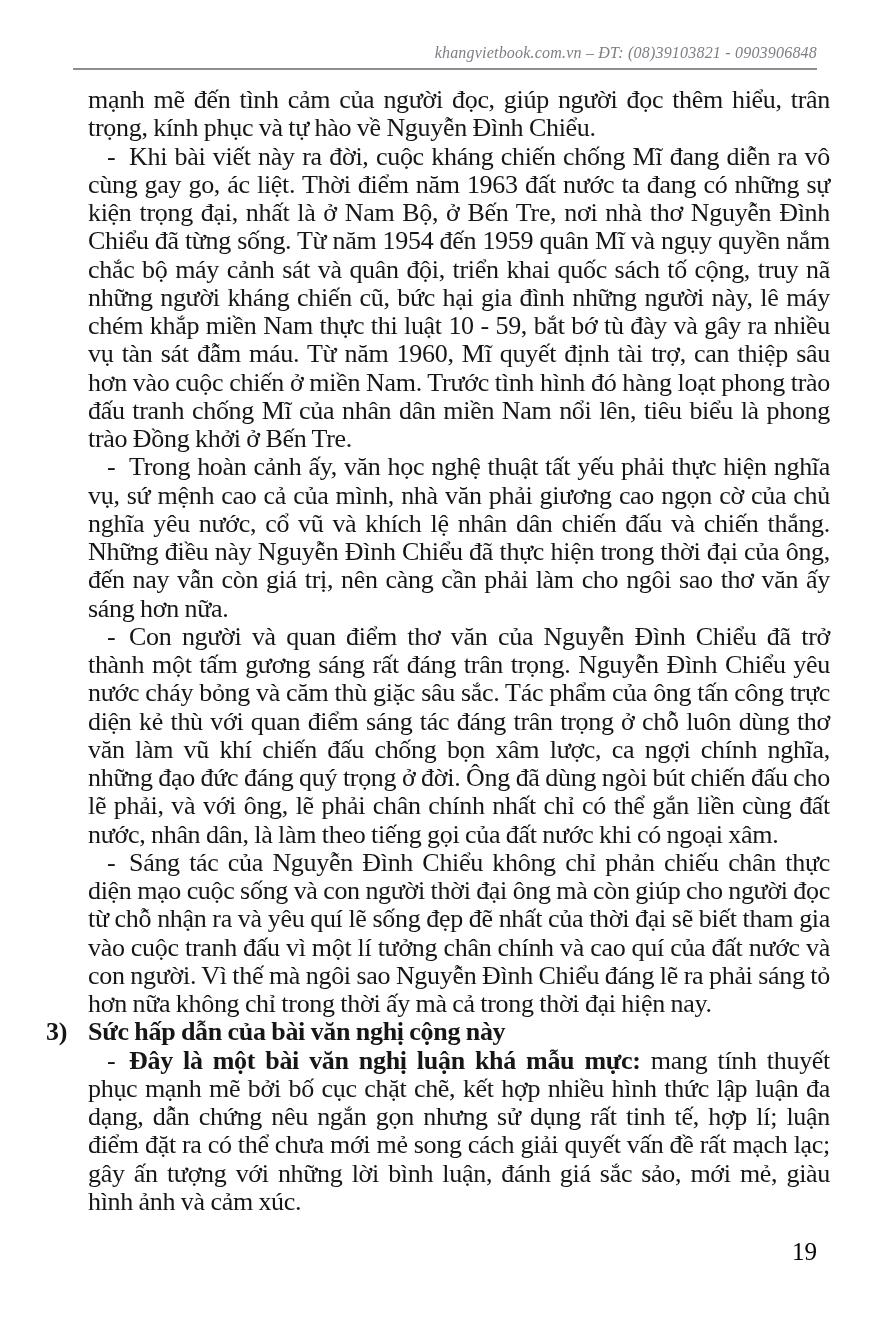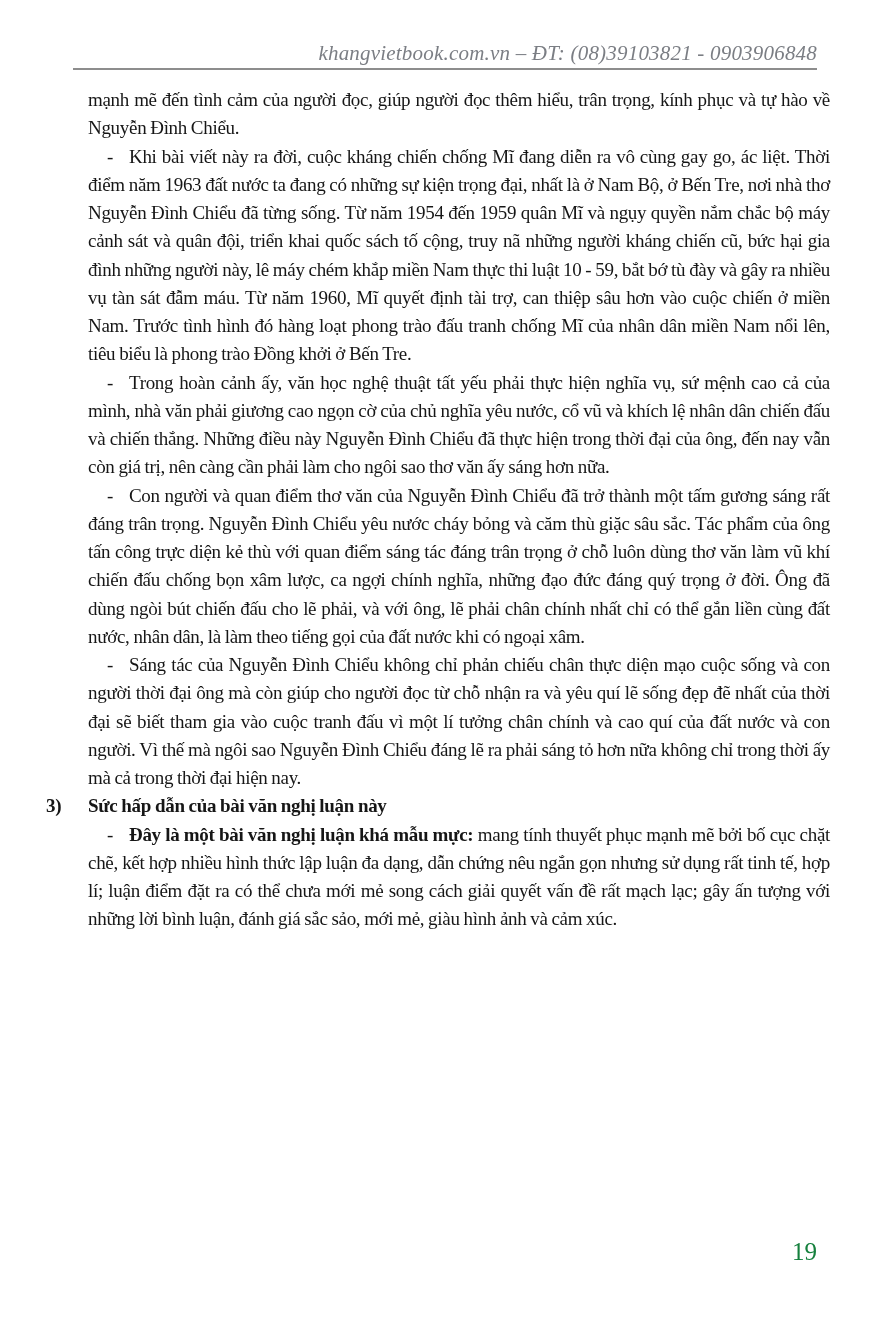--- a/index.html
+++ b/index.html
@@ -12,42 +12,42 @@
     font-family: "Liberation Serif", "DejaVu Serif", serif;
     color: #161616;
     overflow: hidden;
   }
 
   .header-text {
     position: absolute;
     top: 40px;
     right: 76px;
     font-style: italic;
-    font-size: 21px;
+    font-size: 16px;
     line-height: 26px;
     color: #7b7e84;
     letter-spacing: 0.2px;
     white-space: nowrap;
   }
 
   .header-rule {
     position: absolute;
     top: 68px;
     left: 73px;
     width: 744px;
     height: 2px;
     background: #8d8d8d;
   }
 
   .body-text {
     position: absolute;
     top: 86px;
     left: 88px;
     width: 742px;
-    font-size: 19px;
+    font-size: 26px;
     line-height: 28.25px;
     text-align: justify;
     letter-spacing: -0.3px;
     word-spacing: -0.6px;
   }
 
   .body-text p { margin: 0; padding: 0; }
 
   .heading {
     font-weight: bold;
@@ -69,21 +69,21 @@
 
   .lead-bi {
     font-weight: bold;
   }
 
   .page-number {
     position: absolute;
     top: 1238px;
     right: 76px;
     font-size: 25px;
-    color: #15803d;
+    color: #000000;
     text-align: right;
   }
 </style>
 </head>
 <body>
 
 <div class="sheet">
 
   <div class="header-text">khangvietbook.com.vn – ĐT: (08)39103821 - 0903906848</div>
 
@@ -95,21 +95,21 @@
 
 
     <p class="bullet"><span class="dash">-</span><span>Khi bài viết này ra đời, cuộc kháng chiến chống Mĩ đang diễn ra vô cùng gay go, ác liệt. Thời điểm năm 1963 đất nước ta đang có những sự kiện trọng đại, nhất là ở Nam Bộ, ở Bến Tre, nơi nhà thơ Nguyễn Đình Chiểu đã từng sống. Từ năm 1954 đến 1959 quân Mĩ và ngụy quyền nắm chắc bộ máy cảnh sát và quân đội, triển khai quốc sách tố cộng, truy nã những người kháng chiến cũ, bức hại gia đình những người này, lê máy chém khắp miền Nam thực thi luật 10 - 59, bắt bớ tù đày và gây ra nhiều vụ tàn sát đẫm máu. Từ năm 1960, Mĩ quyết định tài trợ, can thiệp sâu hơn vào cuộc chiến ở miền Nam. Trước tình hình đó hàng loạt phong trào đấu tranh chống Mĩ của nhân dân miền Nam nổi lên, tiêu biểu là phong trào Đồng khởi ở Bến Tre.</span></p>
 
     <p class="bullet"><span class="dash">-</span><span>Trong hoàn cảnh ấy, văn học nghệ thuật tất yếu phải thực hiện nghĩa vụ, sứ mệnh cao cả của mình, nhà văn phải giương cao ngọn cờ của chủ nghĩa yêu nước, cổ vũ và khích lệ nhân dân chiến đấu và chiến thắng. Những điều này Nguyễn Đình Chiểu đã thực hiện trong thời đại của ông, đến nay vẫn còn giá trị, nên càng cần phải làm cho ngôi sao thơ văn ấy sáng hơn nữa.</span></p>
 
     <p class="bullet"><span class="dash">-</span><span>Con người và quan điểm thơ văn của Nguyễn Đình Chiểu đã trở thành một tấm gương sáng rất đáng trân trọng. Nguyễn Đình Chiểu yêu nước cháy bỏng và căm thù giặc sâu sắc. Tác phẩm của ông tấn công trực diện kẻ thù với quan điểm sáng tác đáng trân trọng ở chỗ luôn dùng thơ văn làm vũ khí chiến đấu chống bọn xâm lược, ca ngợi chính nghĩa, những đạo đức đáng quý trọng ở đời. Ông đã dùng ngòi bút chiến đấu cho lẽ phải, và với ông, lẽ phải chân chính nhất chỉ có thể gắn liền cùng đất nước, nhân dân, là làm theo tiếng gọi của đất nước khi có ngoại xâm.</span></p>
 
     <p class="bullet"><span class="dash">-</span><span>Sáng tác của Nguyễn Đình Chiểu không chỉ phản chiếu chân thực diện mạo cuộc sống và con người thời đại ông mà còn giúp cho người đọc từ chỗ nhận ra và yêu quí lẽ sống đẹp đẽ nhất của thời đại sẽ biết tham gia vào cuộc tranh đấu vì một lí tưởng chân chính và cao quí của đất nước và con người. Vì thế mà ngôi sao Nguyễn Đình Chiểu đáng lẽ ra phải sáng tỏ hơn nữa không chỉ trong thời ấy mà cả trong thời đại hiện nay.</span></p>
 
-    <p class="heading"><span class="num">3)</span><span>Sức hấp dẫn của bài văn nghị luận này</span></p>
+    <p class="heading"><span class="num">3)</span><span>Sức hấp dẫn của bài văn nghị cộng này</span></p>
 
     <p class="bullet"><span class="dash">-</span><span class="lead-bi">Đây là một bài văn nghị luận khá mẫu mực:</span> <span>mang tính thuyết phục mạnh mẽ bởi bố cục chặt chẽ, kết hợp nhiều hình thức lập luận đa dạng, dẫn chứng nêu ngắn gọn nhưng sử dụng rất tinh tế, hợp lí; luận điểm đặt ra có thể chưa mới mẻ song cách giải quyết vấn đề rất mạch lạc; gây ấn tượng với những lời bình luận, đánh giá sắc sảo, mới mẻ, giàu hình ảnh và cảm xúc.</span></p>
 
   </div>
 
   <div class="page-number">19</div>
 
 </div>
 
 </body></html>

